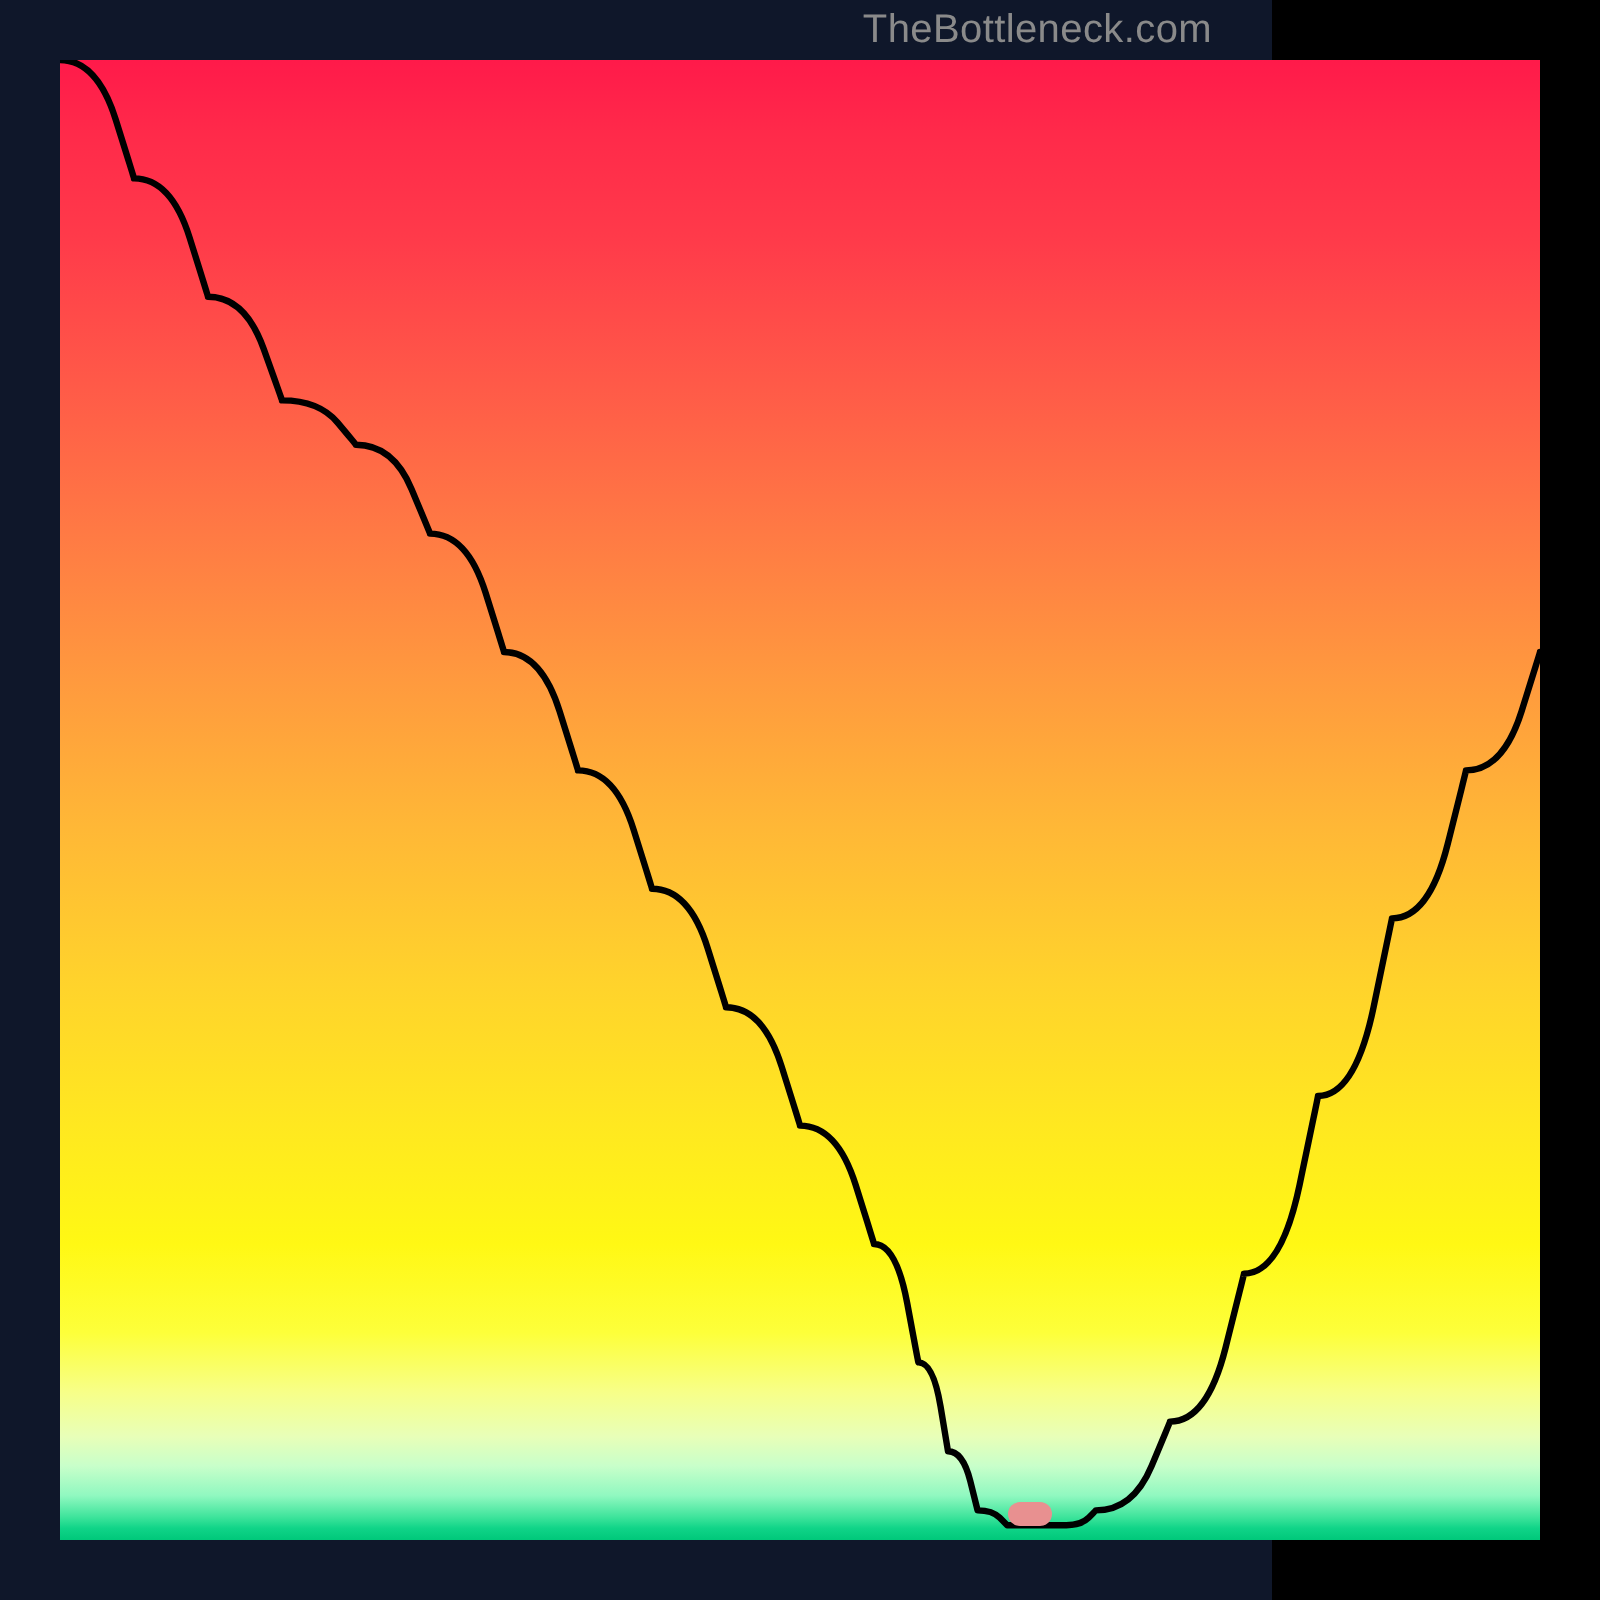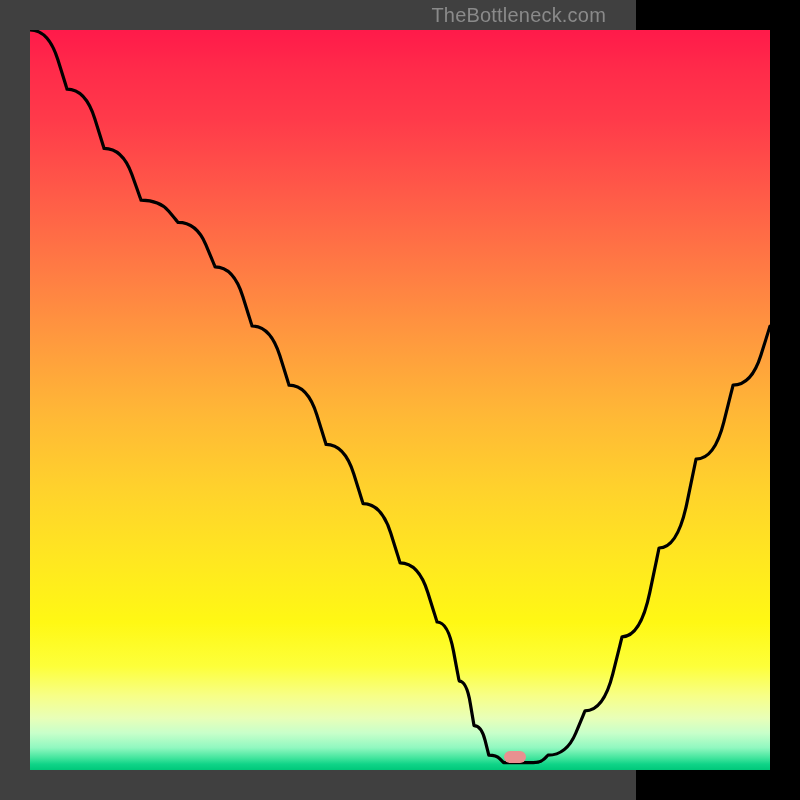--- a/index.html
+++ b/index.html
@@ -8,21 +8,21 @@
     width: 800px;
     height: 800px;
     background: #000;
     overflow: hidden;
     font-family: Arial, Helvetica, sans-serif;
   }
   .stage {
     position: relative;
     width: 636px;
     height: 800px;
-    background: #404040;
+    background: #0f172a;
   }
   .plot-area {
     position: absolute;
     left: 30px;
     top: 30px;
     width: 740px;
     height: 740px;
   }
   
   .gradient {

